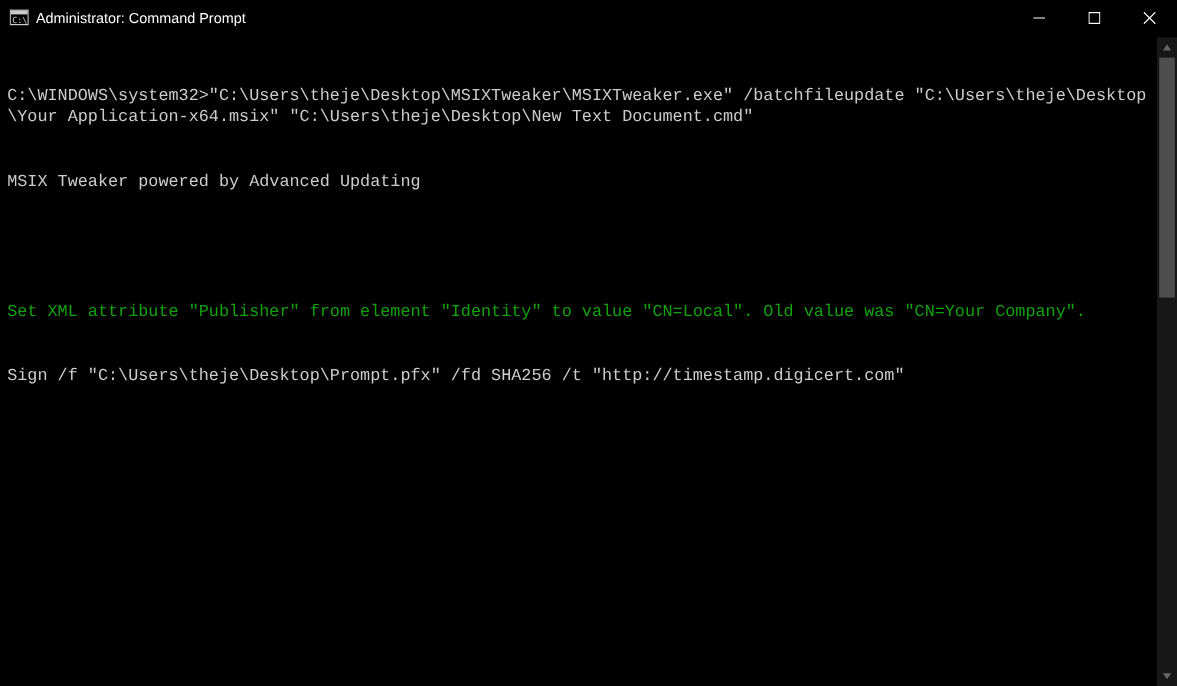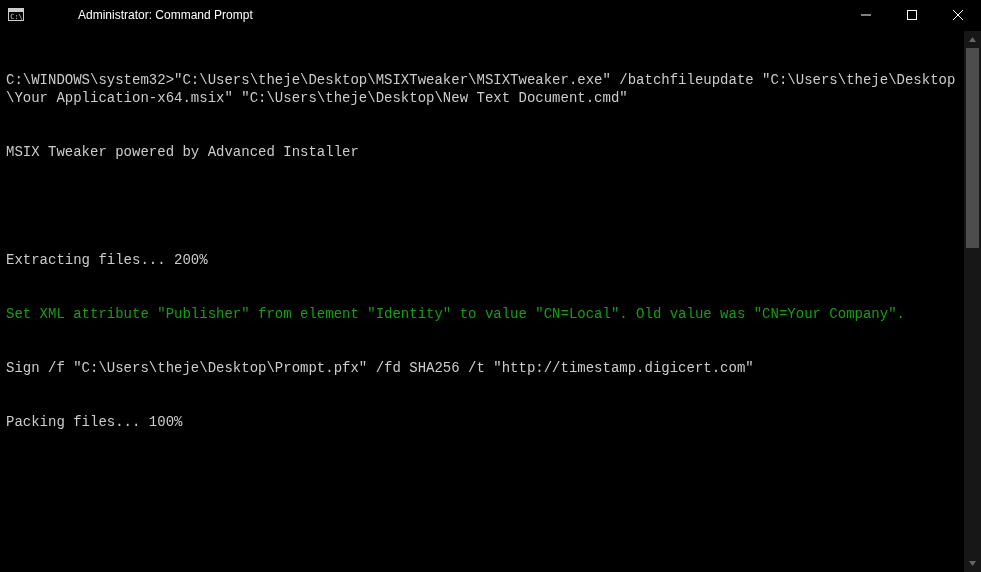--- a/index.html
+++ b/index.html
@@ -23,21 +23,21 @@
     font-family:"Segoe UI",Tahoma,sans-serif;
     font-size:12px;
     user-select:none;
   }
   .titlebar .icon{
     width:16px;height:16px;
     margin:0 6px 0 8px;
     display:flex;align-items:center;justify-content:center;
   }
   .titlebar .icon svg{display:block;}
-  .titlebar .title{flex:0 0 auto;margin-left:48px;}
+  .titlebar .title{flex:0 0 auto;}
   .titlebar .spacer{flex:1 1 auto;}
   .winbtn{
     width:46px;height:30px;
     display:flex;align-items:center;justify-content:center;
     color:#fff;
     font-family:"Segoe UI",sans-serif;
   }
   .winbtn svg{display:block;}
   .client{
     flex:1 1 auto;
@@ -106,26 +106,24 @@
     <div class="winbtn close">
       <svg width="10" height="10" viewBox="0 0 10 10">
           <path d="M0 0 L10 10 M10 0 L0 10" stroke="#fff" stroke-width="1"></path>
         </svg>
     </div>
   </div>
 
   <div class="client">
     <div class="terminal">
       <span class="row">C:\WINDOWS\system32&gt;"C:\Users\theje\Desktop\MSIXTweaker\MSIXTweaker.exe" /batchfileupdate "C:\Users\theje\Desktop\Your Application-x64.msix" "C:\Users\theje\Desktop\New Text Document.cmd"</span>
-      <span class="row">MSIX Tweaker powered by Advanced Installer</span>
+      <span class="row">MSIX Tweaker powered by Advanced Updating</span>
       <div class="blank"></div>
-      <span class="row">Extracting files... 200%</span>
       <span class="row green">Set XML attribute "Publisher" from element "Identity" to value "CN=Local". Old value was "CN=Your Company".</span>
       <span class="row">Sign /f "C:\Users\theje\Desktop\Prompt.pfx" /fd SHA256 /t "http://timestamp.digicert.com"</span>
-      <span class="row">Packing files... 100%</span>
       
       
       
       
     </div>
 
     <div class="scrollbar">
       <div class="arrow up">
         <svg width="9" height="9" viewBox="0 0 9 9">
             <path d="M4.5 2 L8 7 L1 7 Z" fill="#666"></path>

